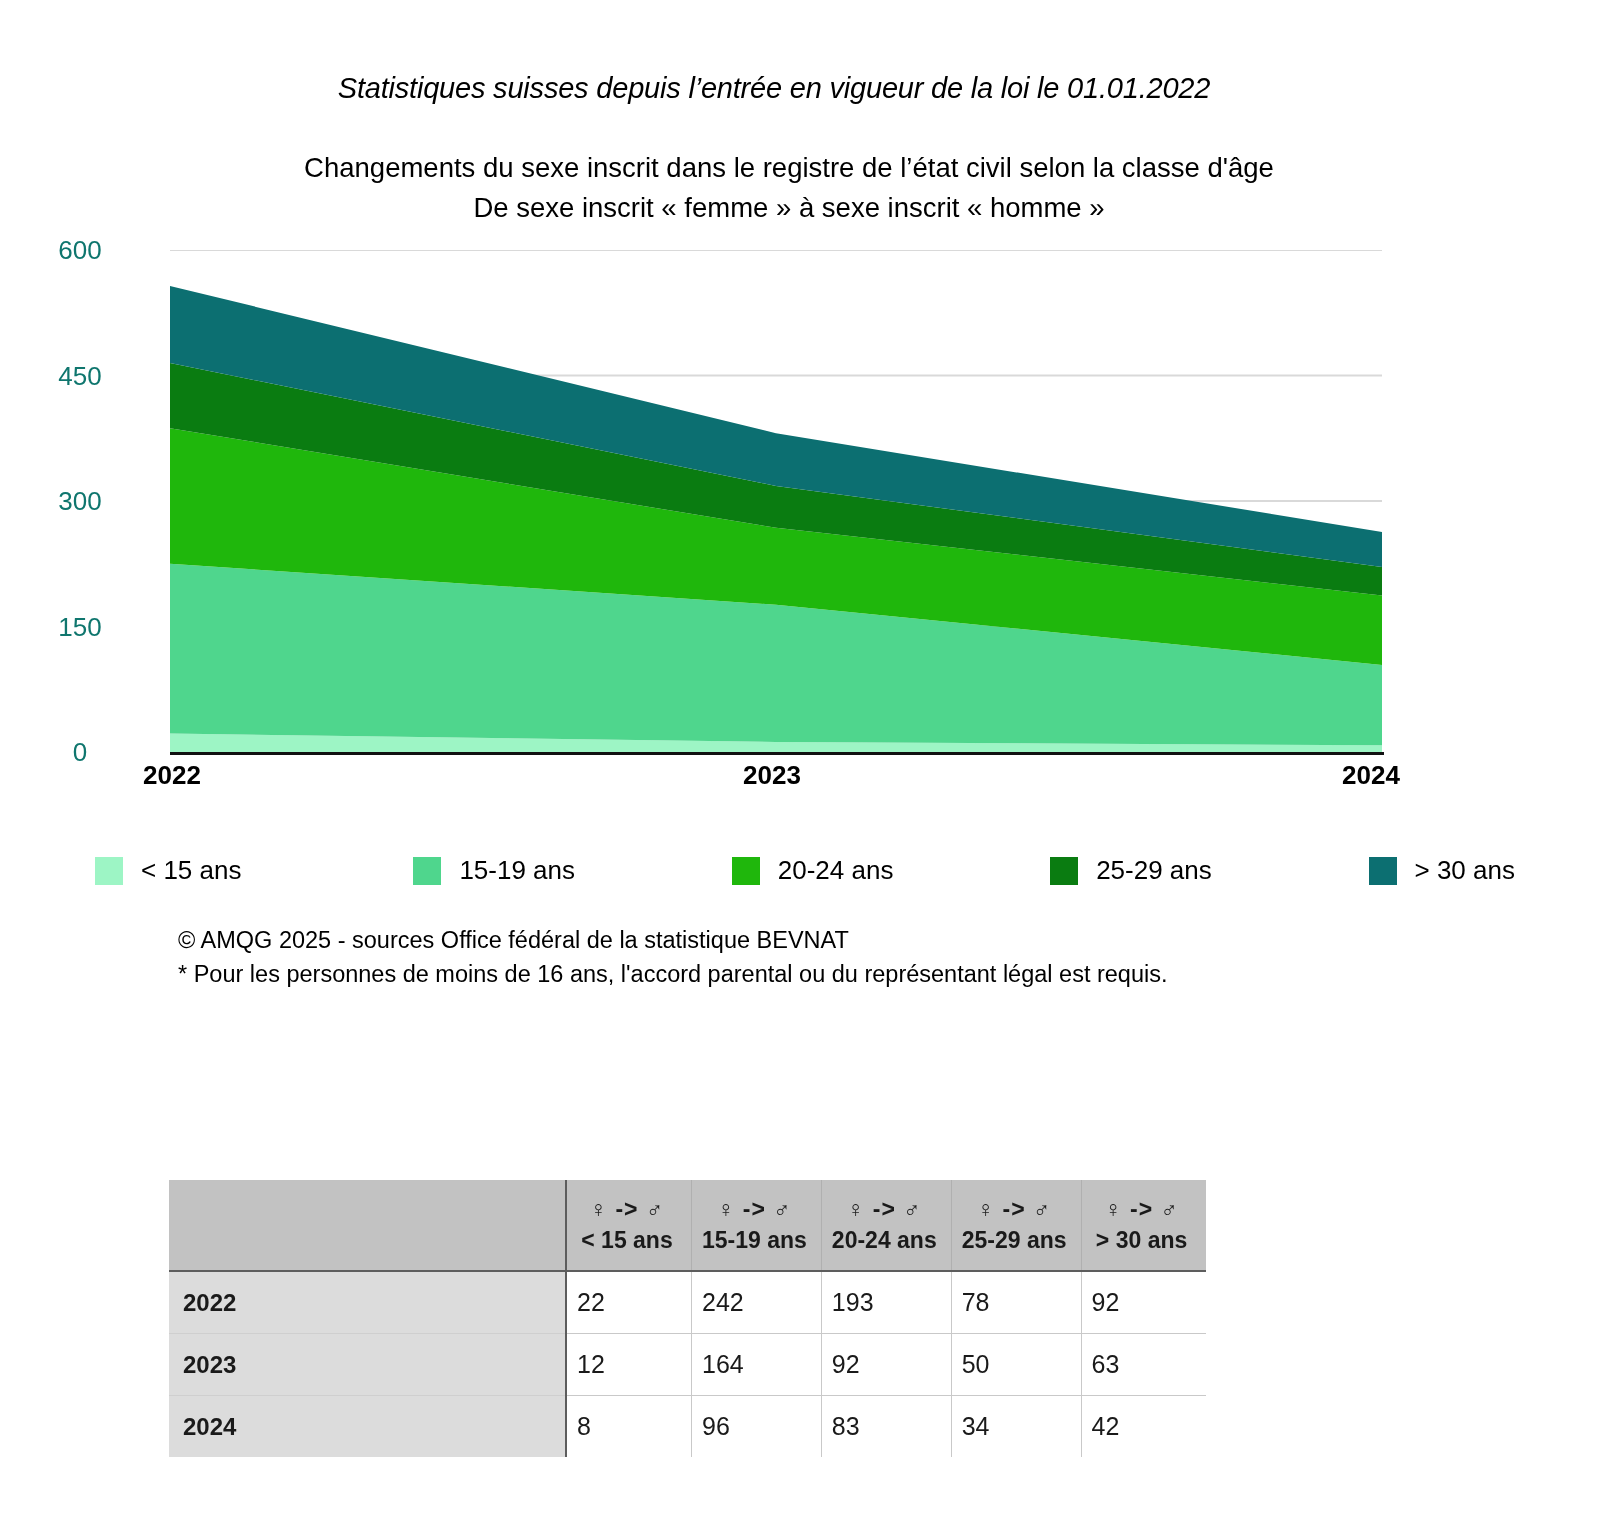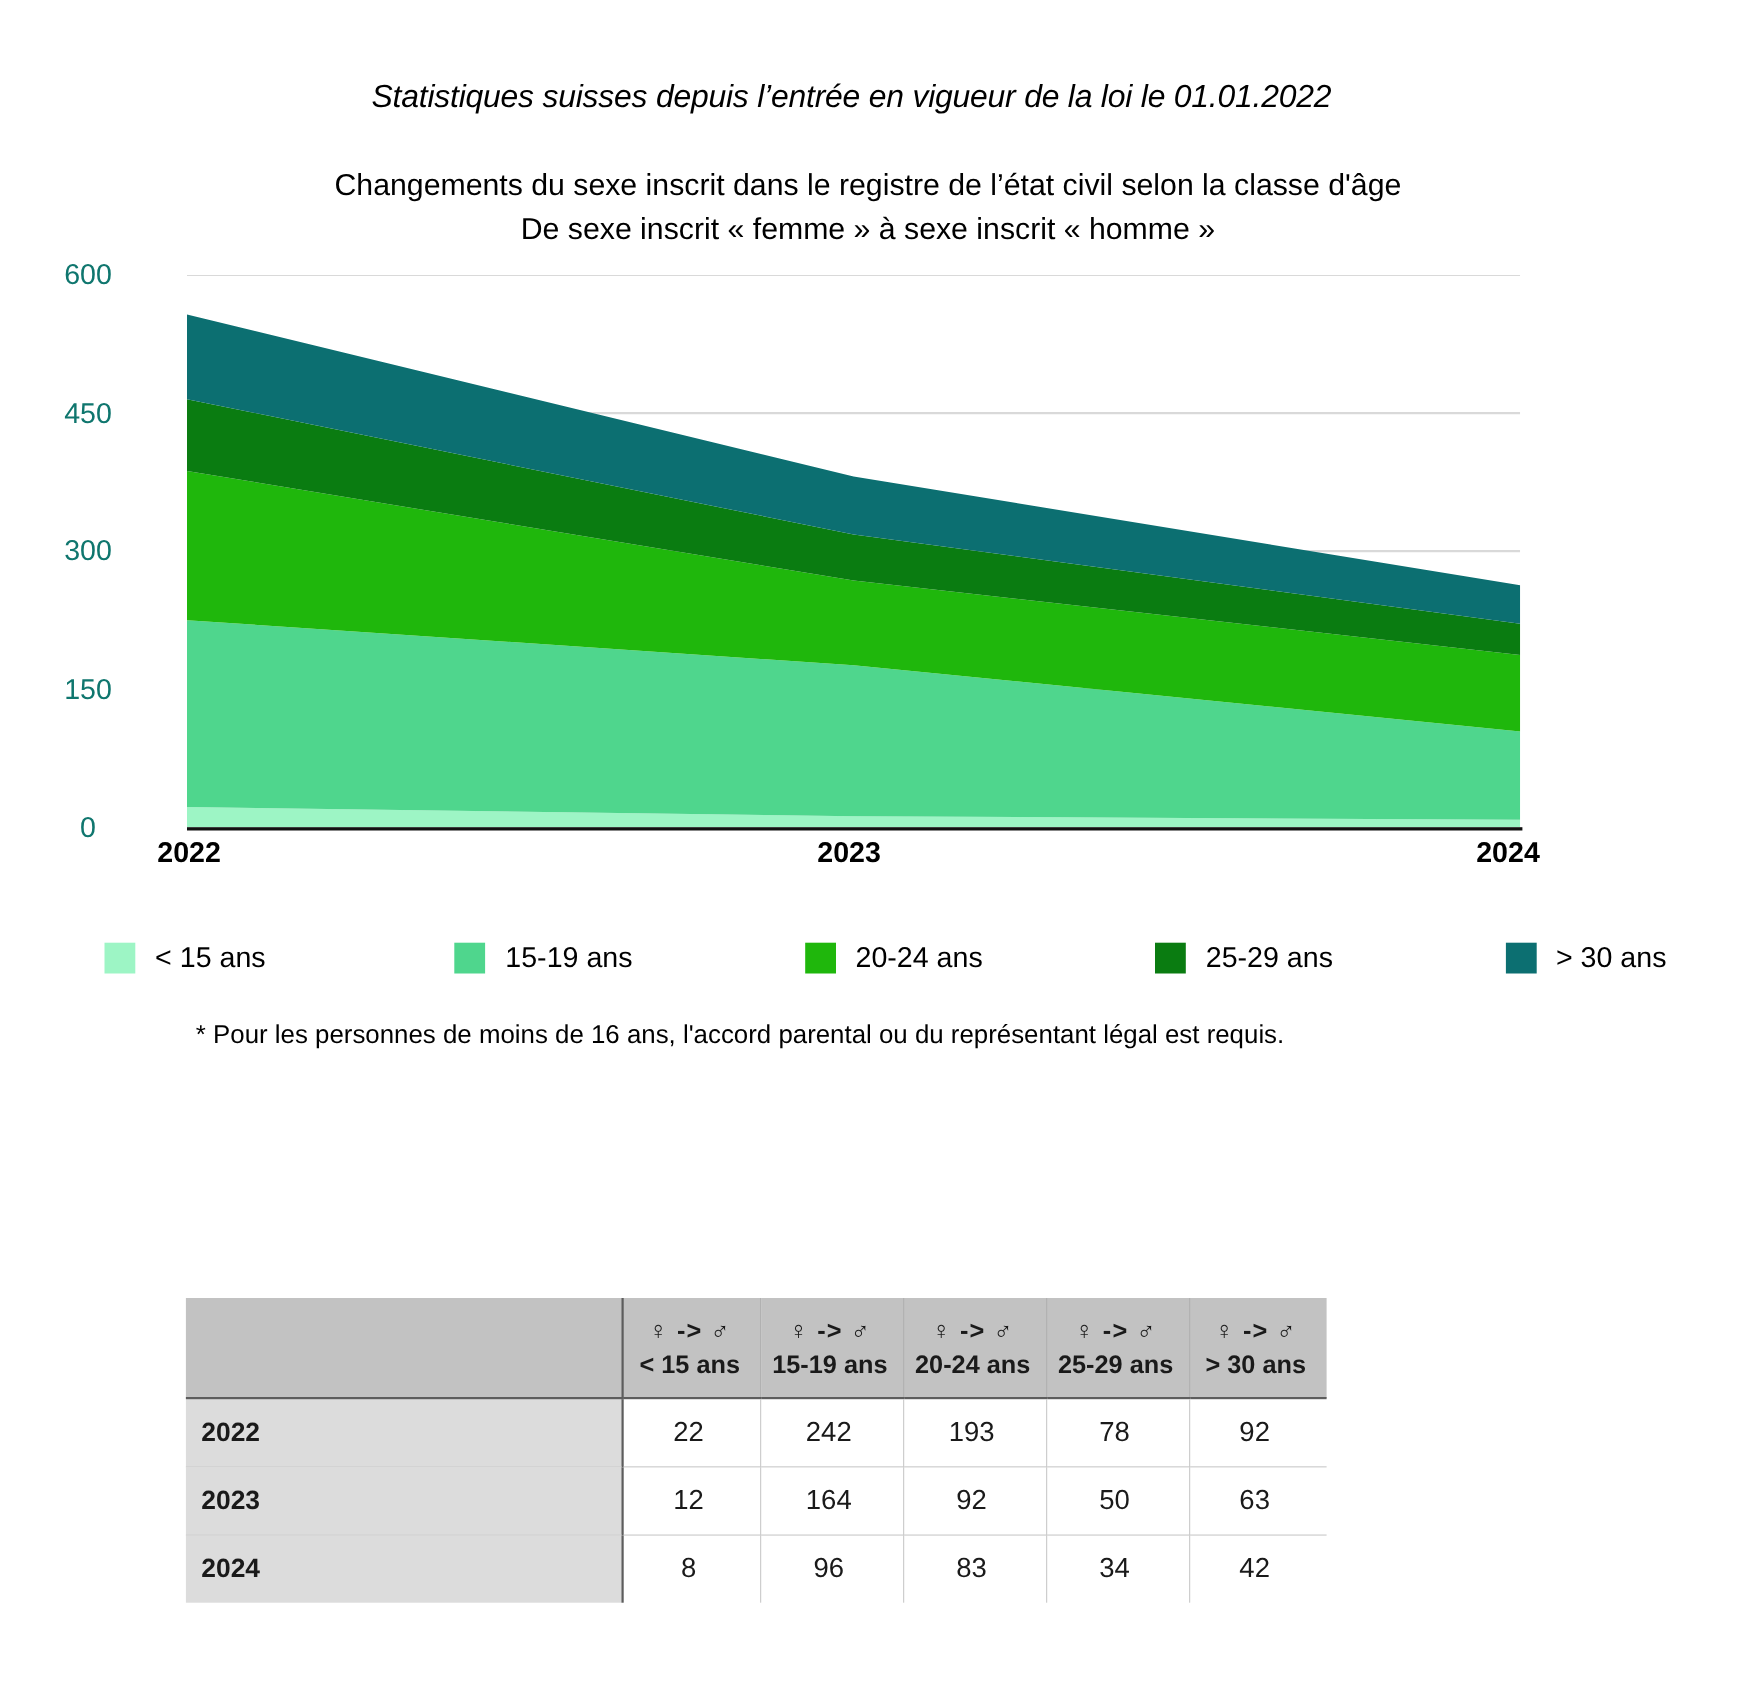--- a/index.html
+++ b/index.html
@@ -162,21 +162,21 @@
     font-weight: 700;
     text-align: left;
     padding: 16px 0 16px 14px;
     border-right: 2px solid #5d5d5d;
     border-bottom: 1px solid #cfcfcf;
     font-size: 24px;
   }
   #data-table tr:last-child td.row-head { border-bottom: none; }
   #data-table td.val {
     background: #ffffff;
-    text-align: center;
+    text-align: left;
     padding: 16px 16px 16px 10px;
     border-right: 1px solid #c9c9c9;
     border-bottom: 1px solid #c9c9c9;
     font-size: 25px;
   }
   #data-table td.val:last-child { border-right: none; }
   #data-table tr:last-child td.val { border-bottom: none; }
   .sym-row { display: block; letter-spacing: 1px; font-weight: 700; }
   .age-row { display: block; white-space: nowrap; }
 </style>
@@ -237,20 +237,21 @@
         <span class="legend-swatch" style="background: rgb(10, 124, 17);"></span>
         <span class="legend-text">25-29 ans</span>
       </div>
       <div class="legend-item">
         <span class="legend-swatch" style="background: rgb(12, 111, 113);"></span>
         <span class="legend-text">&gt; 30 ans</span>
       </div>
     </div>
 
   <div id="footnotes">
+    <div>© AMQG 2025 - sources Office fédéral de la statistique BEVNAT</div>
     <div>* Pour les personnes de moins de 16 ans, l'accord parental ou du représentant légal est requis.</div>
   </div>
 
   <table id="data-table">
     <thead>
       <tr>
         <th class="corner"></th>
       <th class="col-head">
             <span class="sym-row">♀ -&gt; ♂</span>
             <span class="age-row">&lt; 15 ans</span>

